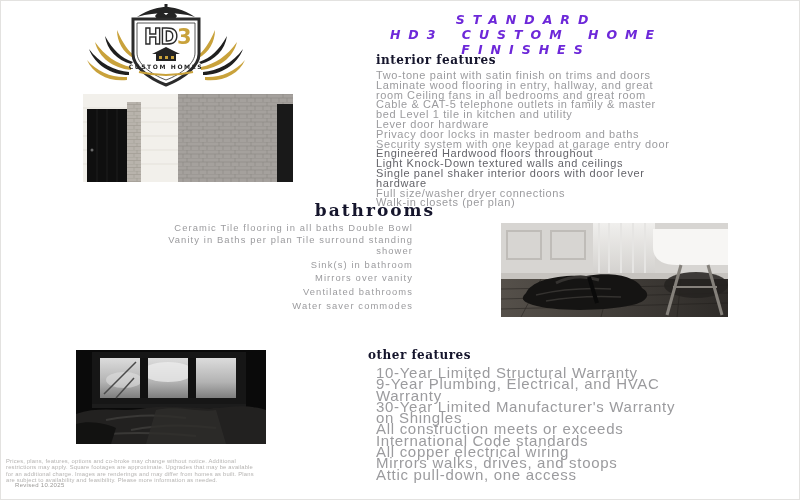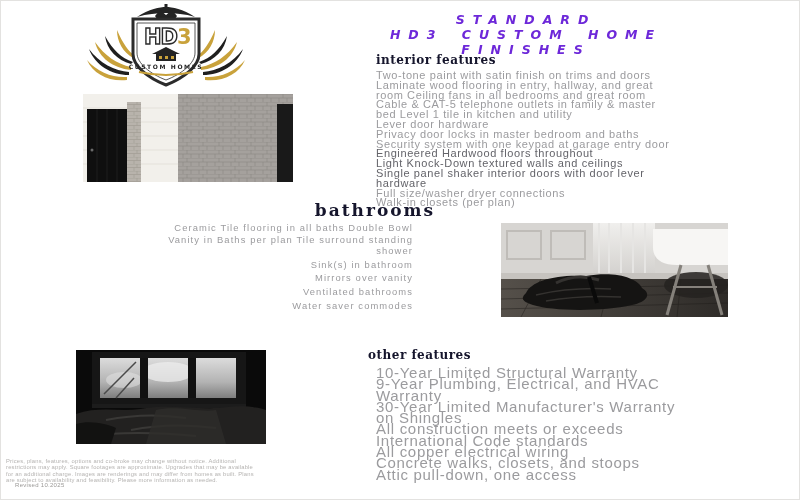--- a/index.html
+++ b/index.html
@@ -230,20 +230,20 @@
     </svg>
   </div>
 
   <div class="sec-heading" id="h-other">other features</div>
   <div class="feat-list" id="list-other">
       <div class="list-line">10-Year Limited Structural Warranty</div>
       <div class="list-line">9-Year Plumbing, Electrical, and HVAC Warranty</div>
       <div class="list-line">30-Year Limited Manufacturer's Warranty on Shingles</div>
       <div class="list-line">All construction meets or exceeds International Code standards</div>
       <div class="list-line">All copper electrical wiring</div>
-      <div class="list-line">Concrete walks, closets, and stoops</div>
+      <div class="list-line">Mirrors walks, drives, and stoops</div>
       <div class="list-line">Attic pull-down, one access</div>
     </div>
 
   <div class="disclaimer">Prices, plans, features, options and co-broke may change without notice. Additional restrictions may apply. Square footages are approximate. Upgrades that may be available for an additional charge. Images are renderings and may differ from homes as built. Plans are subject to availability and feasibility. Please more information as needed.</div>
   <div class="revised">Revised 10.2025</div>
 
 </div>
 
 </body></html>

